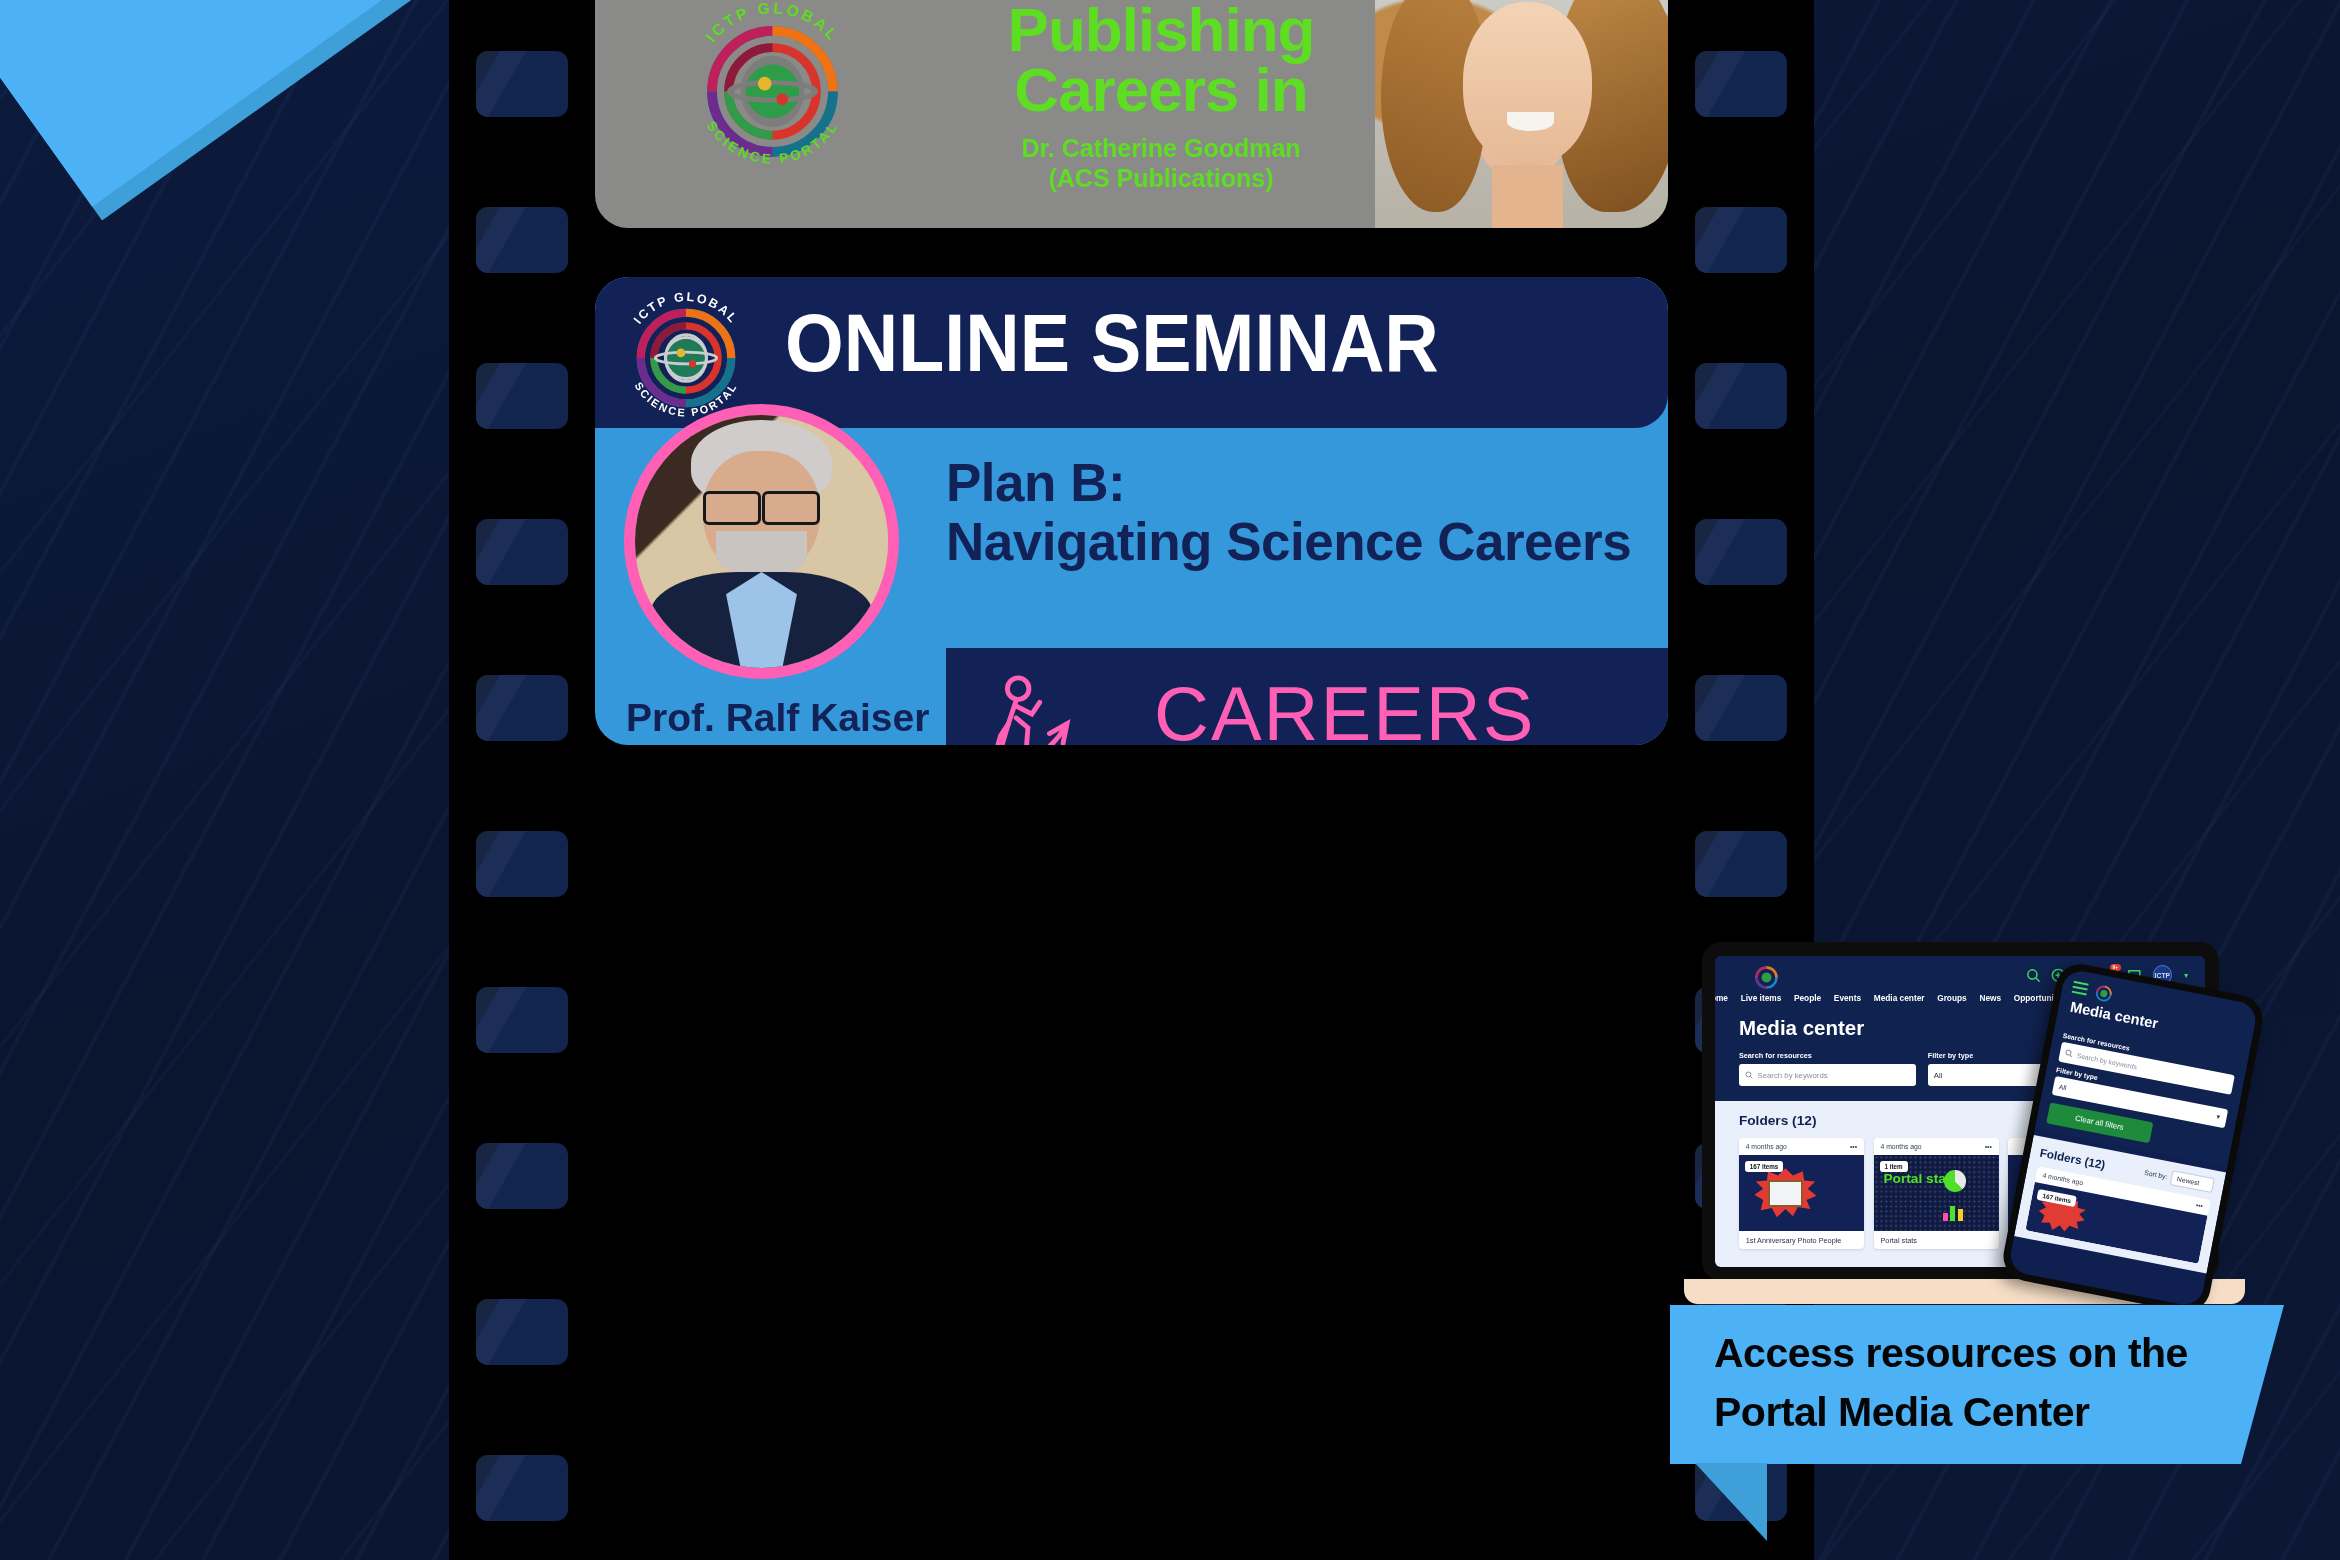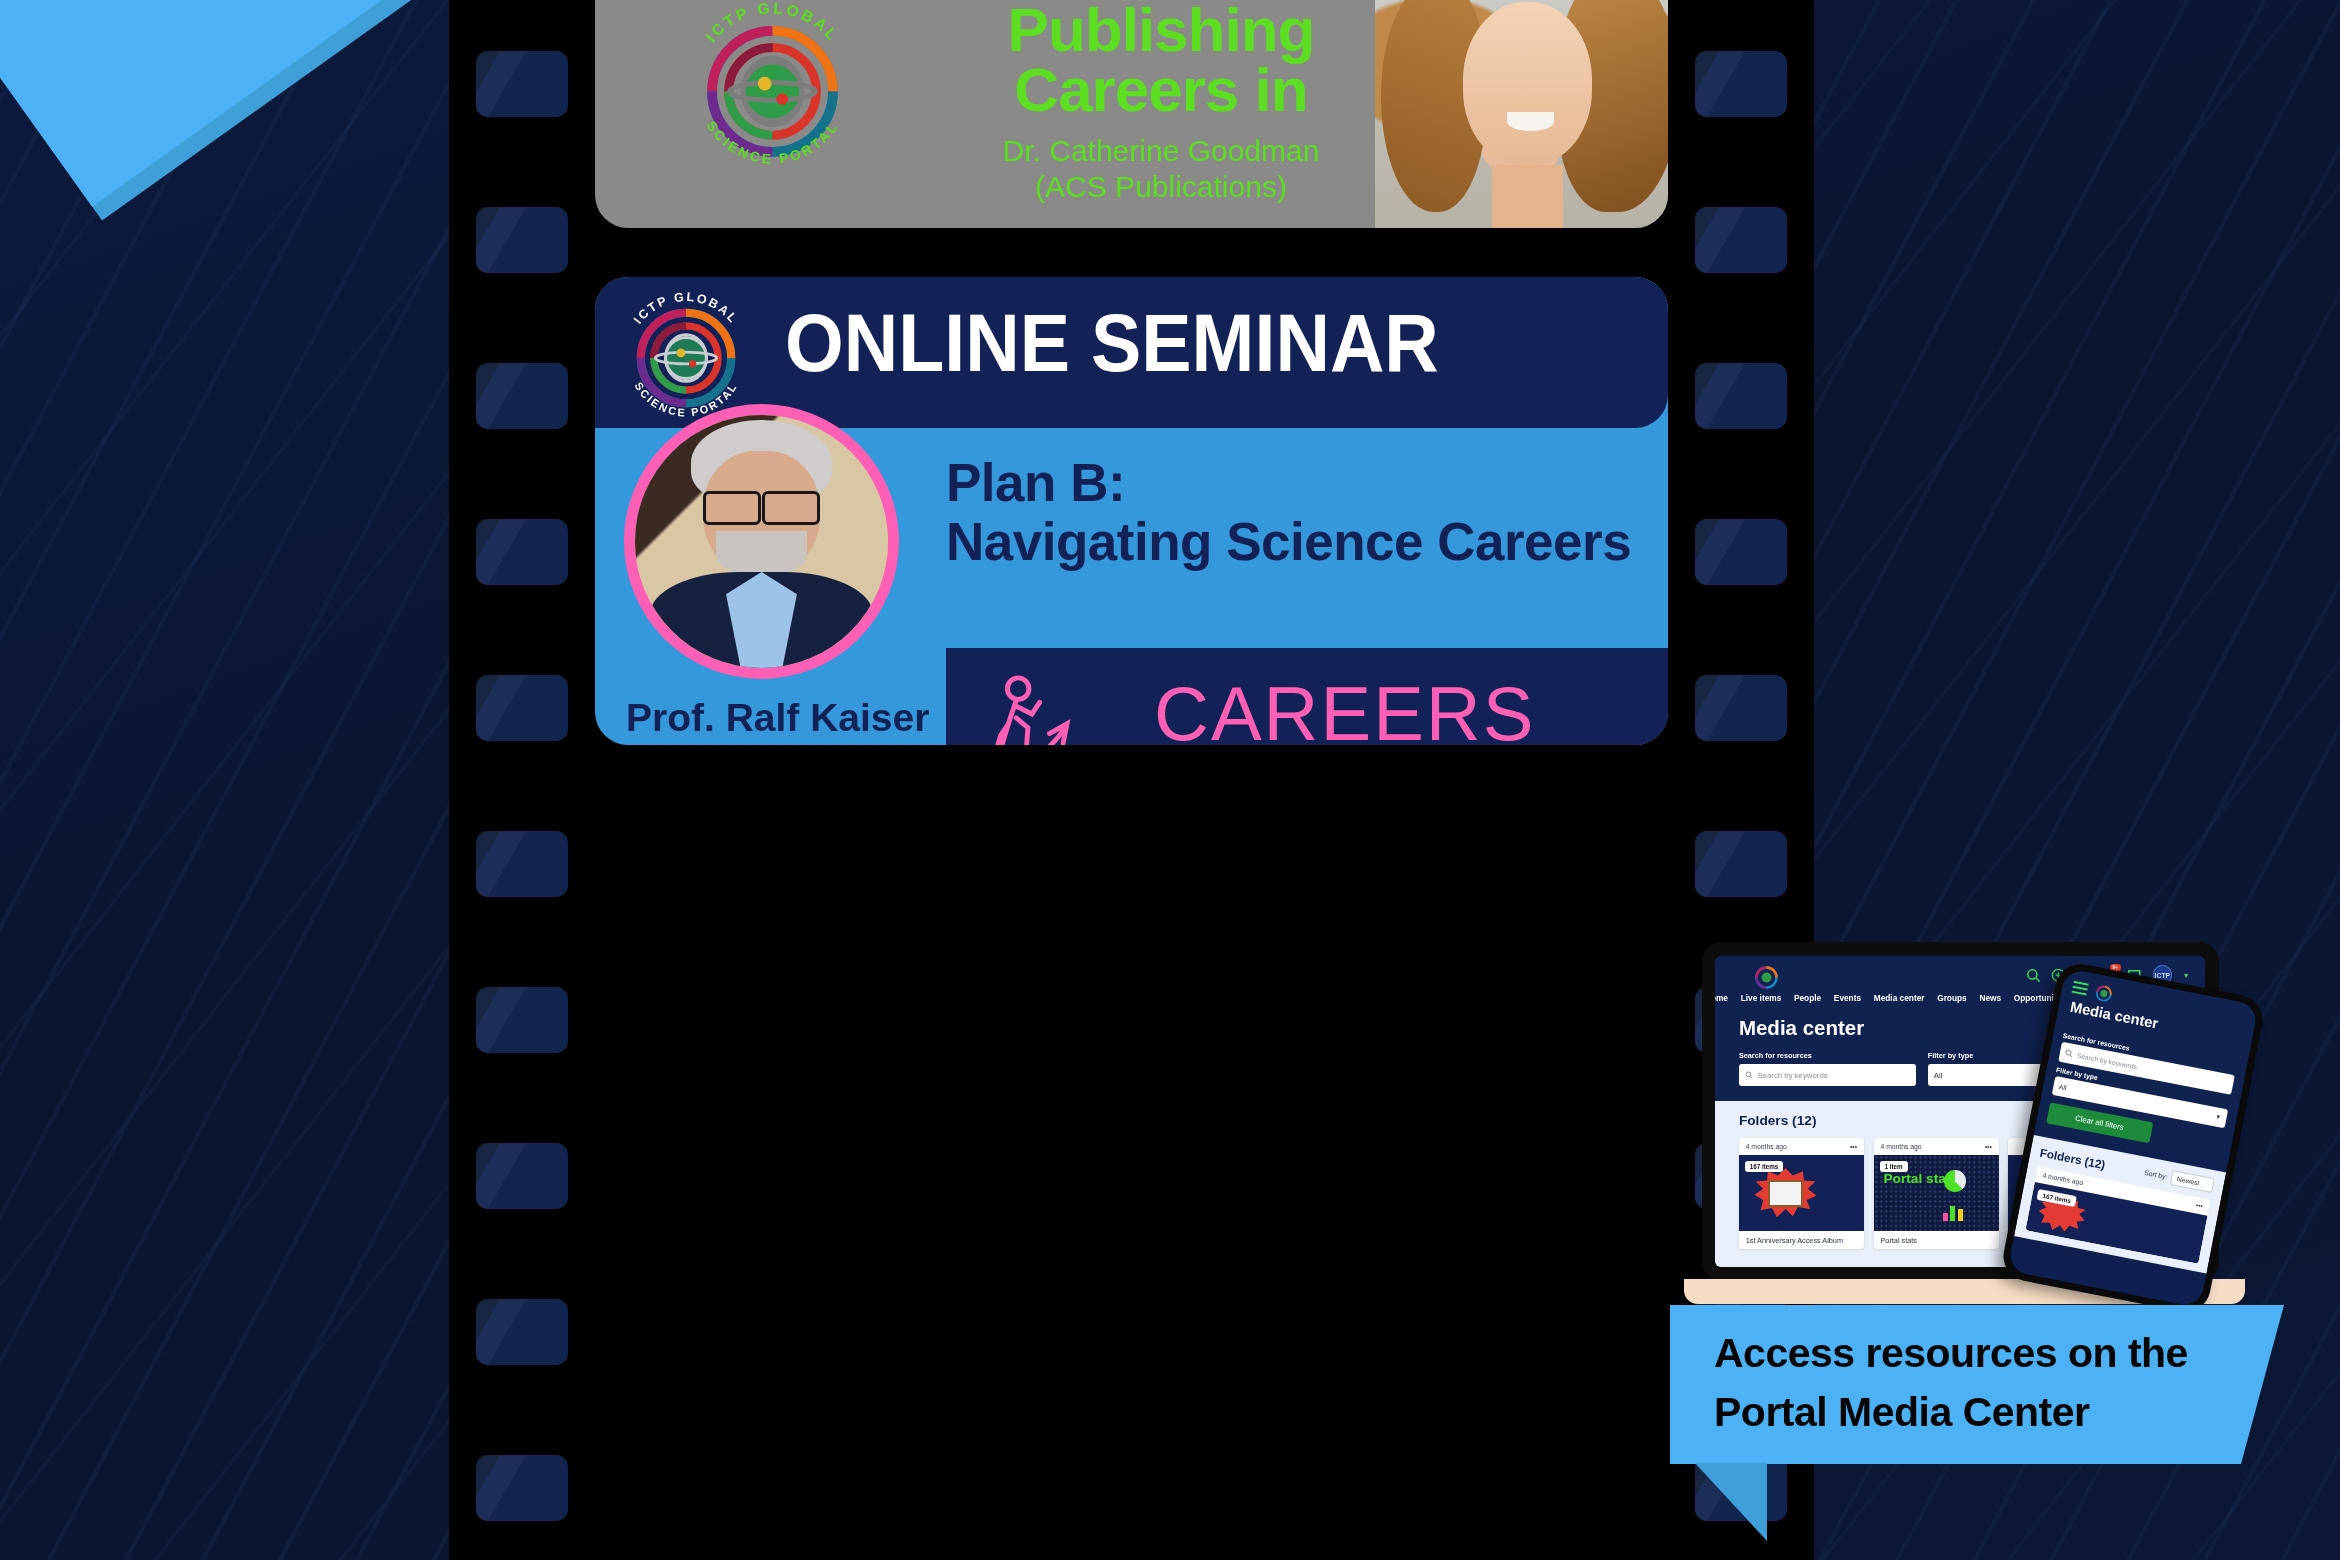--- a/index.html
+++ b/index.html
@@ -54,21 +54,21 @@
   .f1-photo .face{position:absolute;left:30%;top:14%;width:44%;height:62%;border-radius:48% 48% 46% 46%;
     background:linear-gradient(180deg,#f3d3b6,#e6b995);}
   .f1-photo .smile{position:absolute;left:45%;top:56%;width:16%;height:7%;border-radius:0 0 60% 60%;background:#f7f3ef;}
   .f1-photo .neck{position:absolute;left:40%;top:76%;width:24%;height:24%;background:#e3b48e;}
 
   .f1-logo{position:absolute;left:80px;top:25px;width:195px;height:195px;}
   .f1-text{position:absolute;left:293px;top:35px;width:546px;text-align:center;}
   .f1-title{
     color:#5ede22;font-weight:bold;font-size:62px;line-height:0.96;letter-spacing:-1px;
   }
-  .f1-sub{color:#5ede22;font-weight:normal;font-size:30px;line-height:1.22;margin-top:13.7px;}
+  .f1-sub{color:#5ede22;font-weight:bold;font-size:25px;line-height:1.22;margin-top:13.7px;}
 
   
   #frame2{left:0px;top:283px;width:1073px;height:468px;background:#3498db;}
   .f2-head{position:absolute;left:0;top:0;width:100%;height:151px;background:#122156;border-radius:33px 33px 33px 0;}
   .f2-logo{position:absolute;left:17.6px;top:7.8px;width:146px;height:146px;}
   .f2-title{position:absolute;left:190px;top:25px;color:#fff;font-weight:bold;font-size:82px;
             letter-spacing:0px;line-height:1;font-stretch:condensed;transform:scaleX(.92);transform-origin:left center;}
   .f2-portrait{
     position:absolute;left:29px;top:127px;width:275px;height:275px;border-radius:50%;
     border:11.7px solid #ff5fb4;overflow:hidden;background:#cbb997;
@@ -441,21 +441,21 @@
             <div class="card">
               <div class="card-top">
                 <span>4 months ago</span>
                 <span>•••</span>
               </div>
               <div class="card-img a">
                 <div class="burst"></div>
                 <div class="burst-in"></div>
                 <div class="badge">167 items</div>
               </div>
-              <div class="card-cap">1st Anniversary Access Album</div>
+              <div class="card-cap">1st Anniversary Photo People</div>
             </div>
 
             <div class="card">
               <div class="card-top">
                 <span>4 months ago</span>
                 <span>•••</span>
               </div>
               <div class="card-img b">
                 <div class="badge">1 item</div>
                 <div class="pstats">Portal stats</div>

